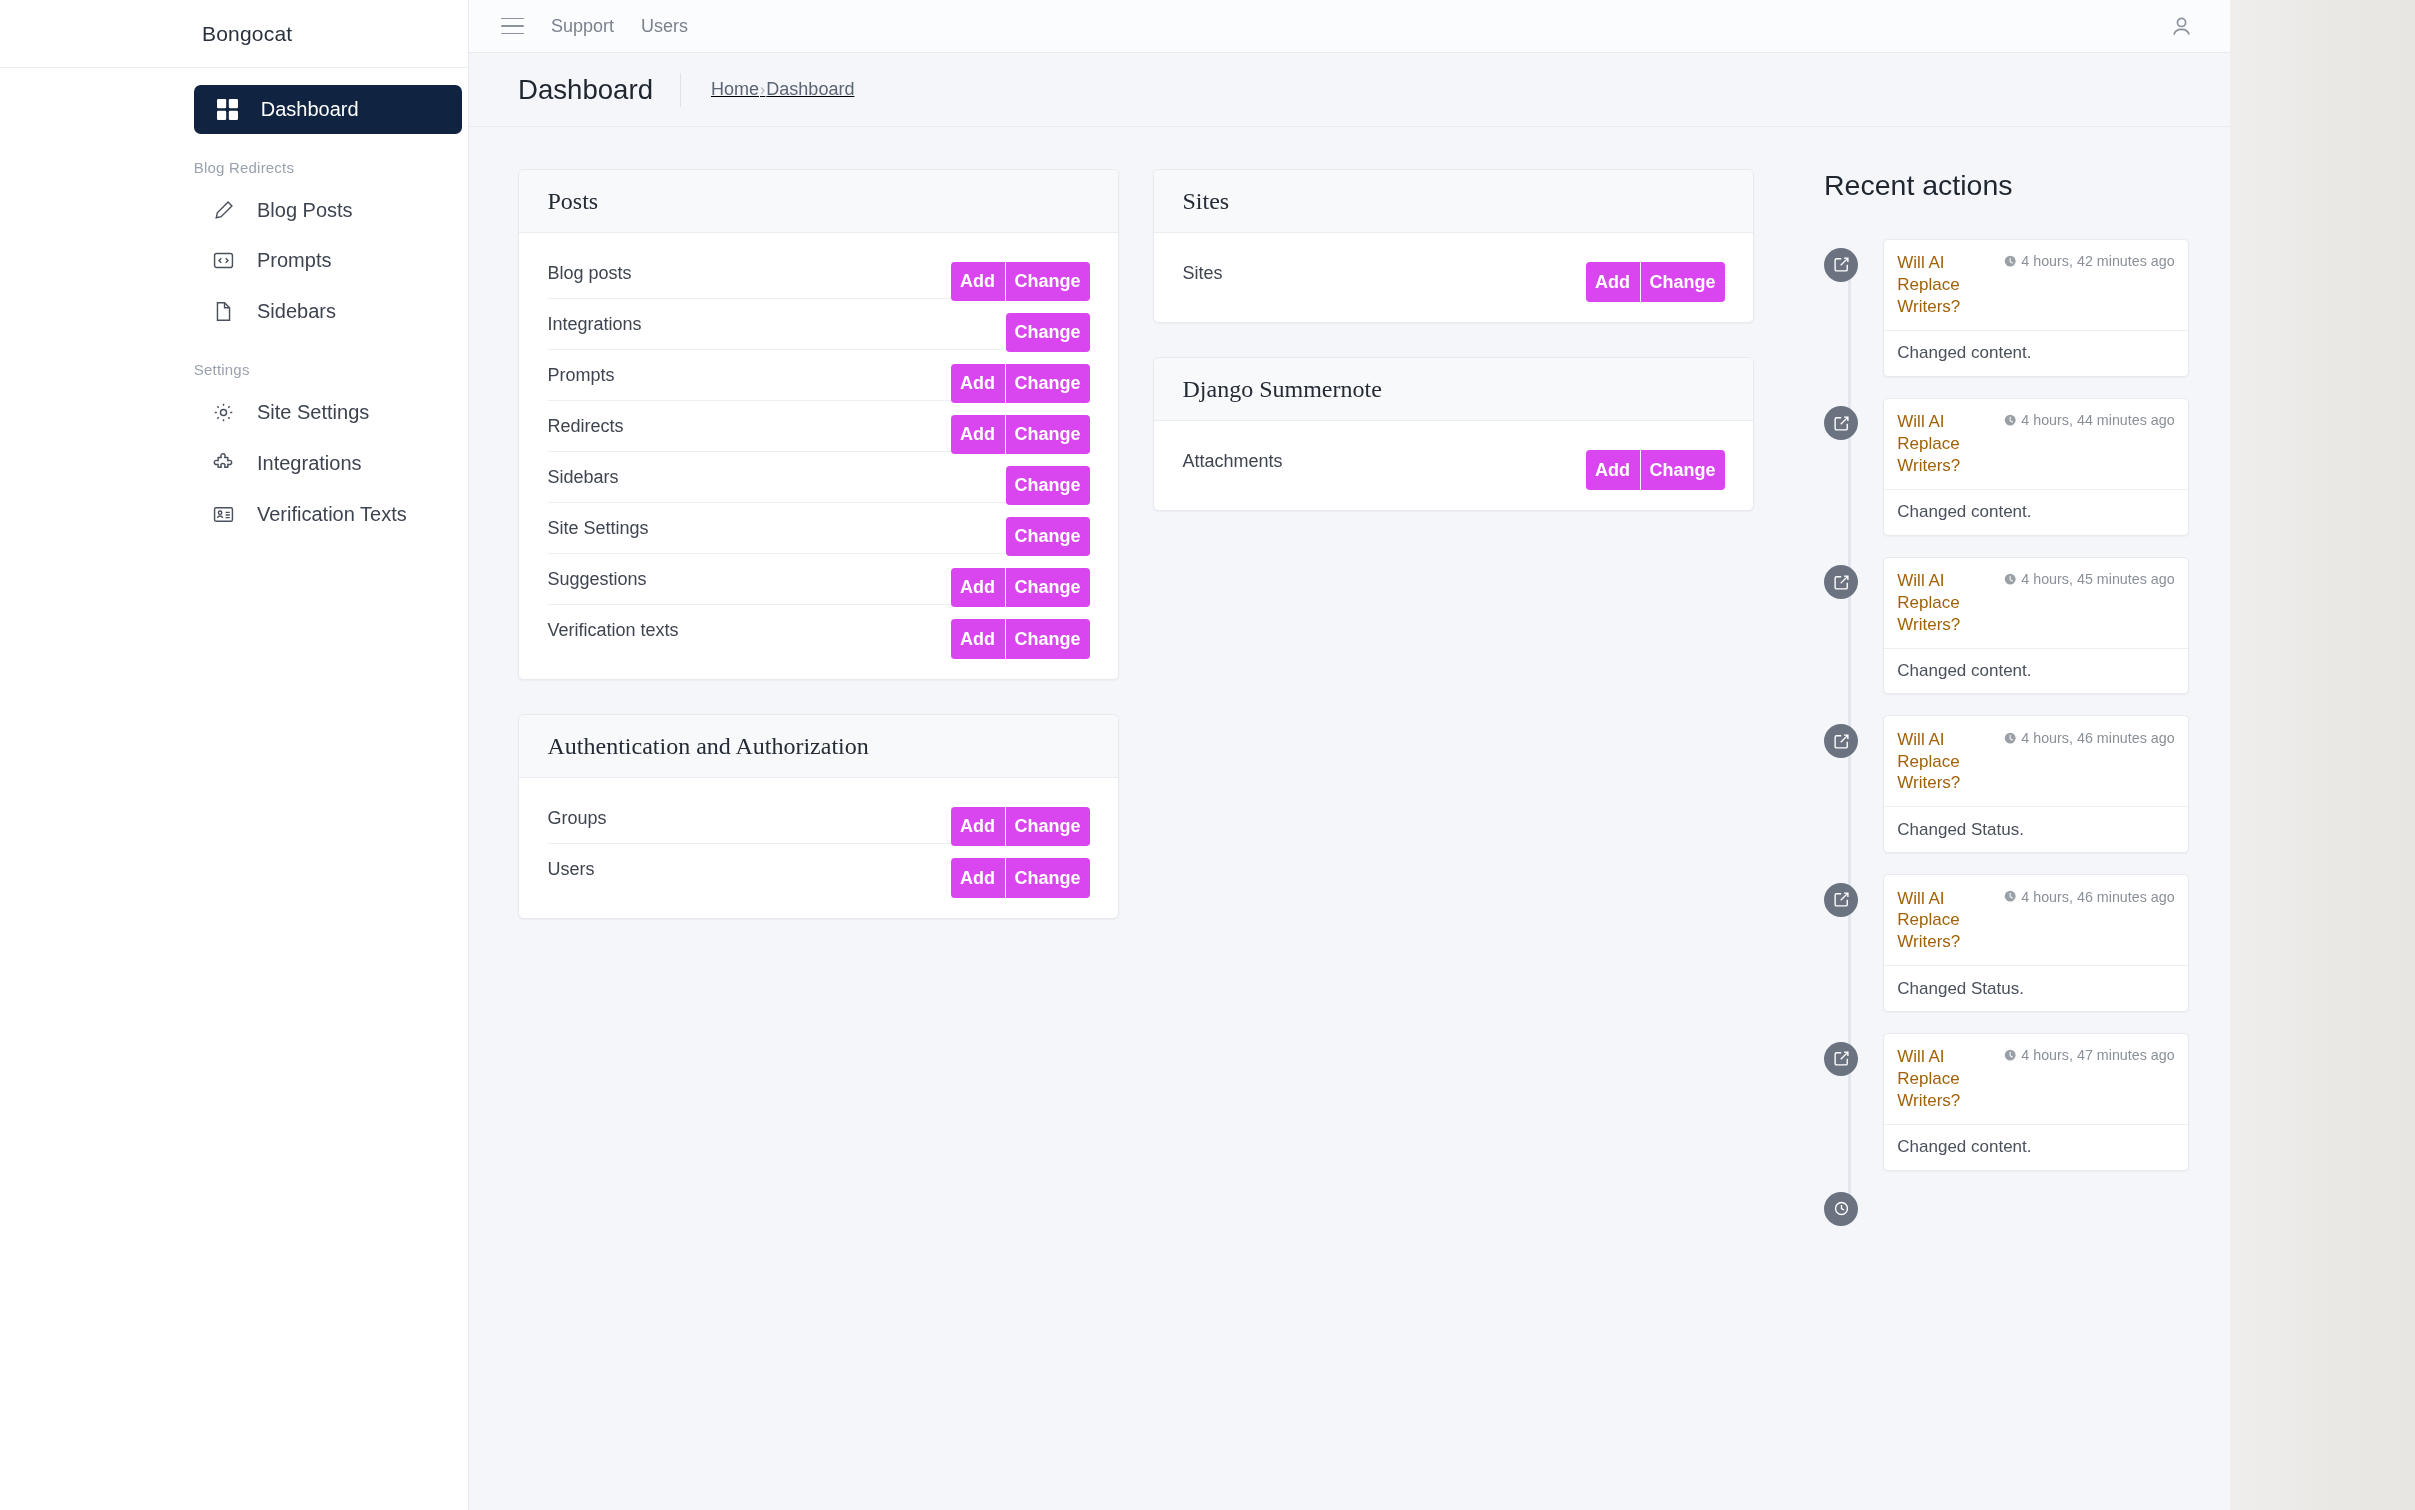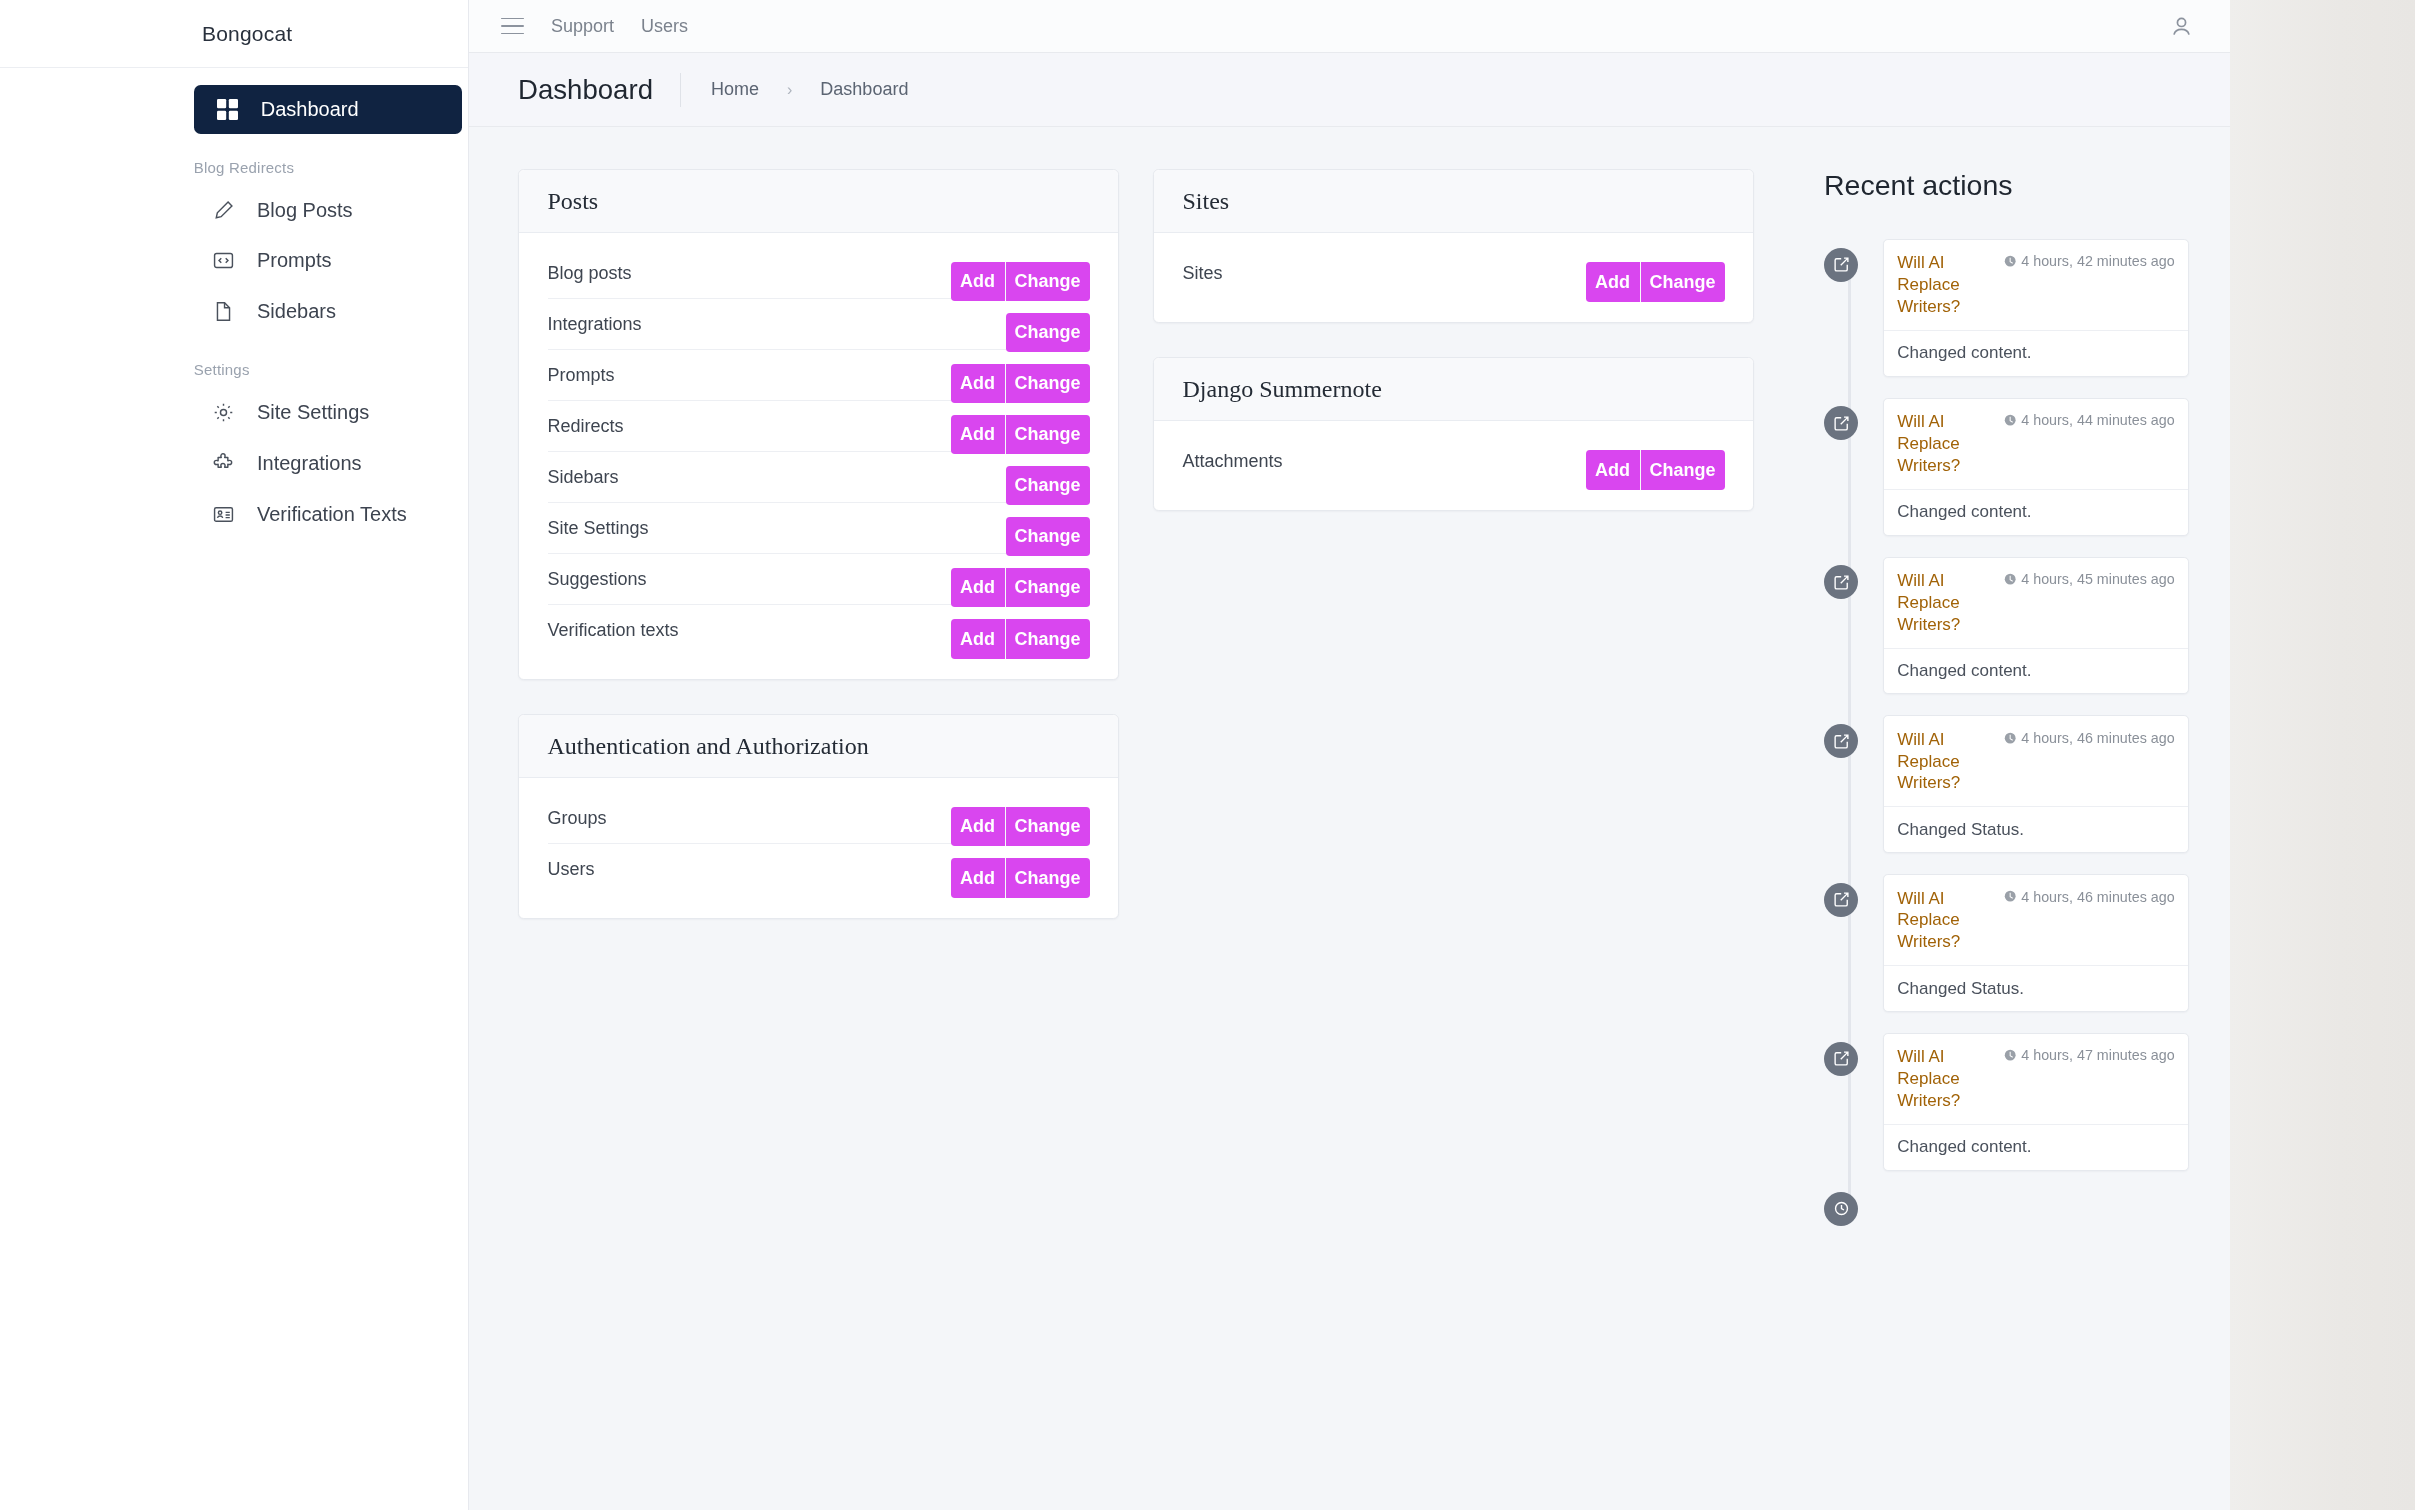--- a/index.html
+++ b/index.html
@@ -88,21 +88,21 @@
   
   #page-header {
     height: 74px; background: #f5f6fa;
     border-bottom: 1px solid #e8eaee;
     display: flex; align-items: center;
     padding-left: 49px;
     flex: none;
   }
   #page-title { font-size: 27.6px; color: #1f2630; font-weight: 400; }
   .bc-sep { width: 1px; height: 34px; background: #dfe2e8; margin: 0 30px 0 27px; }
-  .breadcrumb { display: flex; align-items: center; gap: 28px; font-size: 18px; }
+  .breadcrumb { display: flex; align-items: center; gap: 1px; font-size: 18px; text-decoration: underline; }
   .bc-home { color: #5b6472; cursor: pointer; }
   .bc-chev { color: #aeb4bd; font-size: 16px; }
   .bc-cur { color: #5b6472; }
 
   
   #content {
     flex: 1; display: flex;
     padding: 42px 0 0 49px;
     gap: 34px;
     overflow: hidden;

